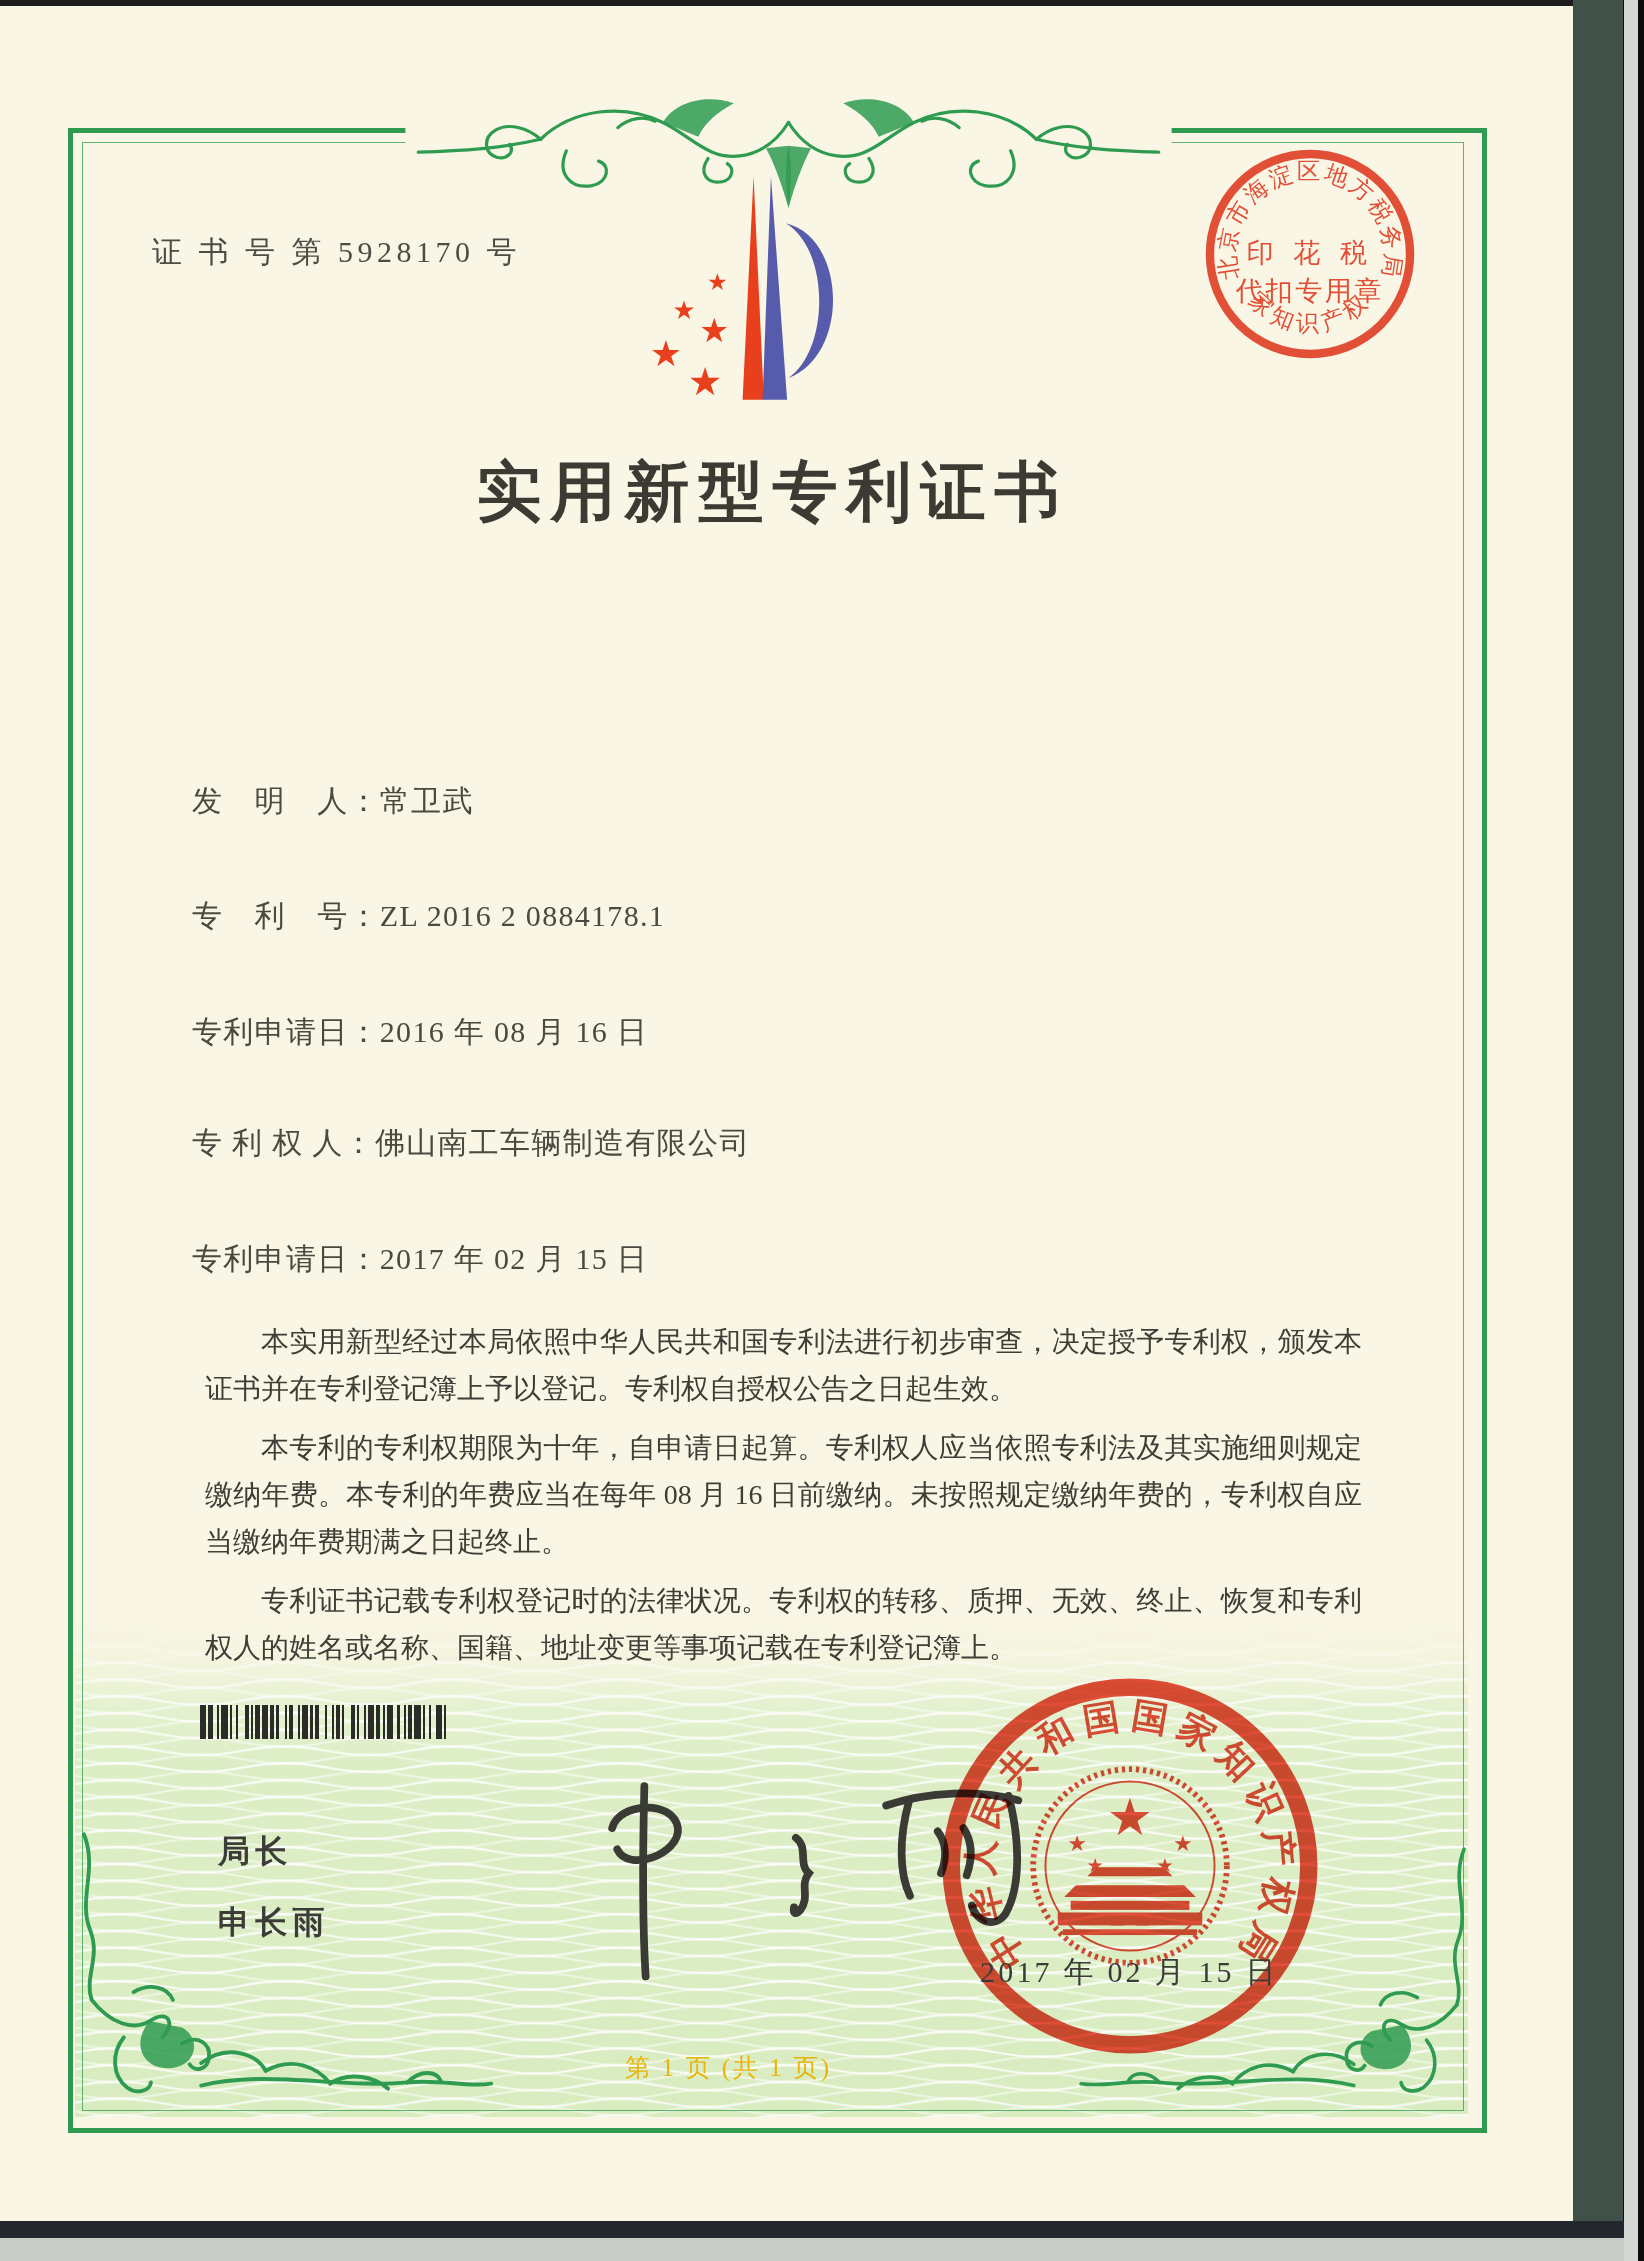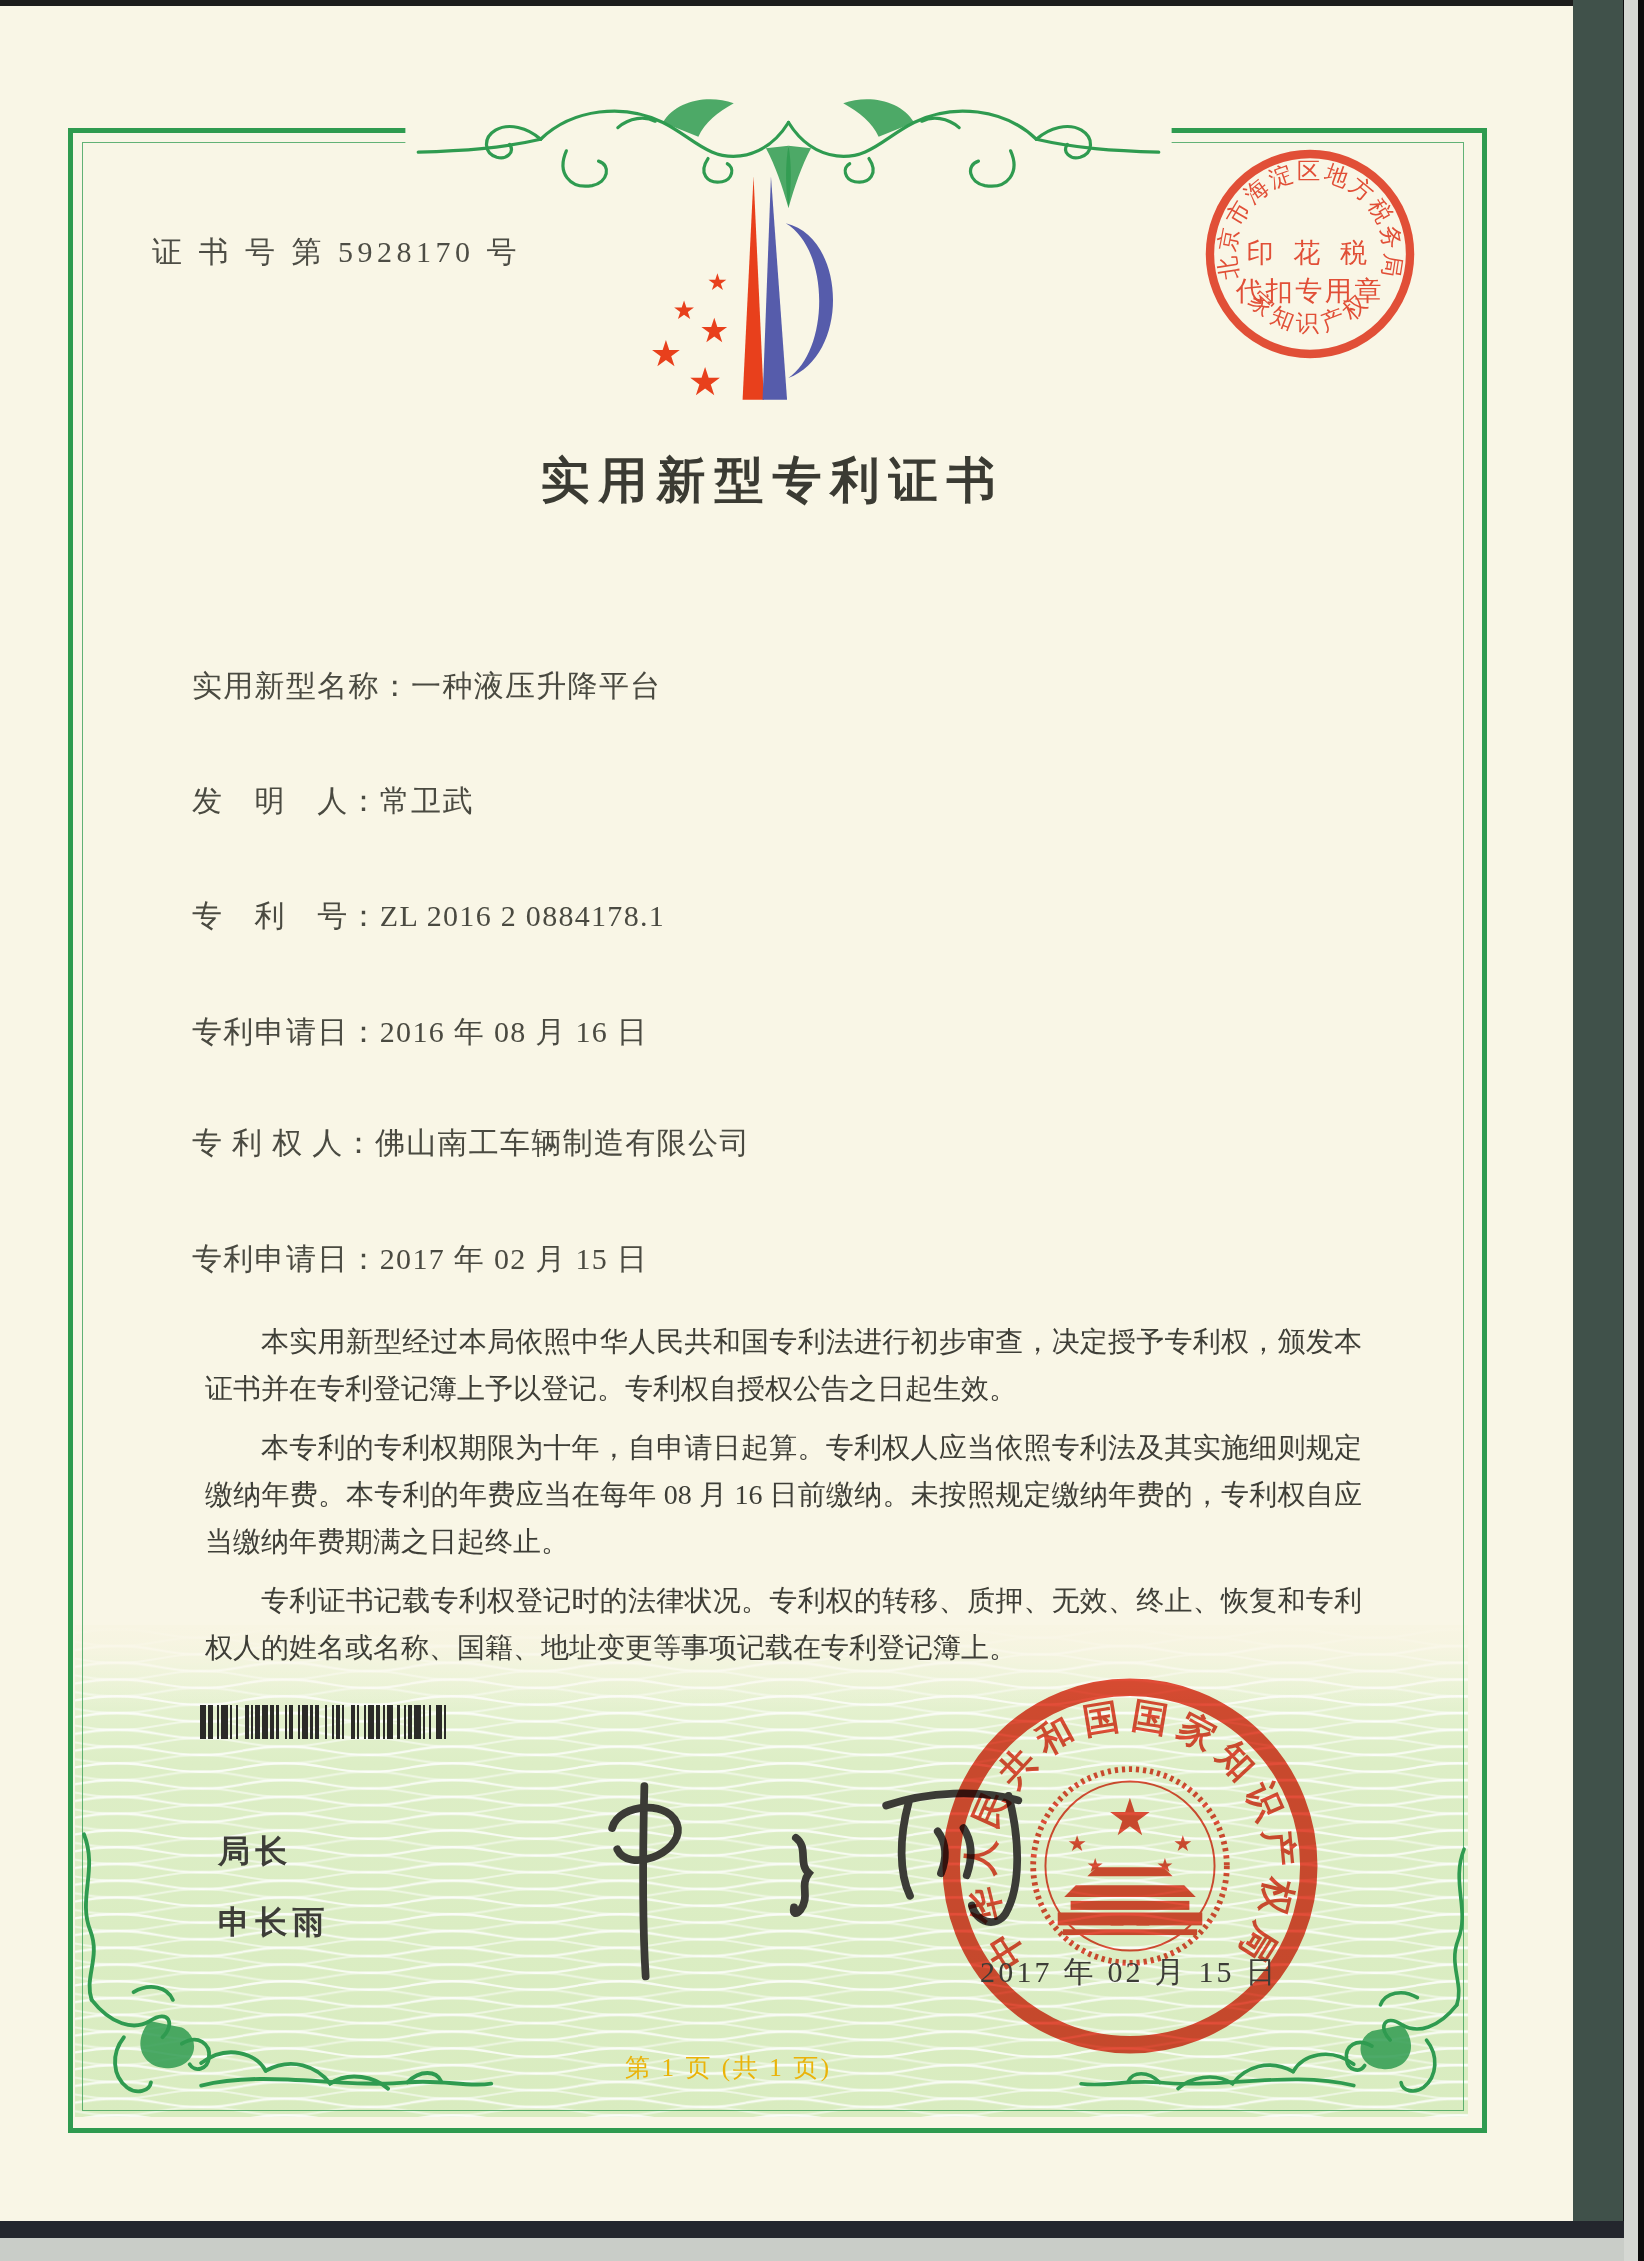--- a/index.html
+++ b/index.html
@@ -26,21 +26,21 @@
                    background:linear-gradient(180deg,#f8f5e3 0%,rgba(248,245,227,0) 100%);}
   
   .top-flourish{position:absolute;left:405px;top:89px;width:767px;height:132px;z-index:3;}
   .corner-fl{position:absolute;z-index:3;}
   .corner-fl.left{left:72px;top:1831px;}
   .corner-fl.right{left:1075px;top:1843px;transform:scaleX(-1);}
   
   .cert-no{position:absolute;left:152px;top:232px;font-size:30px;letter-spacing:4.5px;
            color:#4d4d45;z-index:4;}
   .title{position:absolute;left:68px;top:448px;width:1409px;text-align:center;
-         font-size:49px;font-weight:bold;letter-spacing:9px;color:#3b3b33;z-index:4;}
+         font-size:65px;font-weight:bold;letter-spacing:9px;color:#3b3b33;z-index:4;}
   .field{position:absolute;left:192px;font-size:30px;color:#4a4a41;letter-spacing:1.3px;z-index:4;white-space:nowrap;}
   .f0{top:666px}.f1{top:781px}.f2{top:896px}.f3{top:1012px}.f4{top:1123px}.f5{top:1239px}
   .paras{position:absolute;left:193px;top:1306px;width:1181px;font-size:28px;line-height:47px;
          color:#3e3e37;text-align:justify;z-index:4;}
   .paras p{margin:12px;text-indent:2em;}
   
   .barcode{position:absolute;left:200px;top:1705px;width:259px;height:34px;display:flex;z-index:4;}
   .barcode span{height:100%;}
   .barcode .b{background:#2b2b28;}
   
@@ -159,23 +159,20 @@
     </text>
     <text x="220" y="232" fill="#e5432c" font-size="42" letter-spacing="10" text-anchor="middle">印 花 税</text>
     <text x="220" y="292" fill="#e5432c" font-size="42" letter-spacing="4" text-anchor="middle">代扣专用章</text>
     <text fill="#e5432c" font-size="36" letter-spacing="8" text-anchor="middle">
       <textPath href="#taxBot" startOffset="50%">国家知识产权局</textPath>
     </text>
   </svg>
 
   <div class="title">实用新型专利证书</div>
 
-  <div class="field f0">
-    <span>实用新型名称：</span><span>一种液压升降平台</span>
-  </div>
   <div class="field f1">
     <span>发　明　人：</span><span>常卫武</span>
   </div>
   <div class="field f2">
     <span>专　利　号：</span><span>ZL 2016 2 0884178.1</span>
   </div>
   <div class="field f3">
     <span>专利申请日：</span><span>2016 年 08 月 16 日</span>
   </div>
   <div class="field f4">

